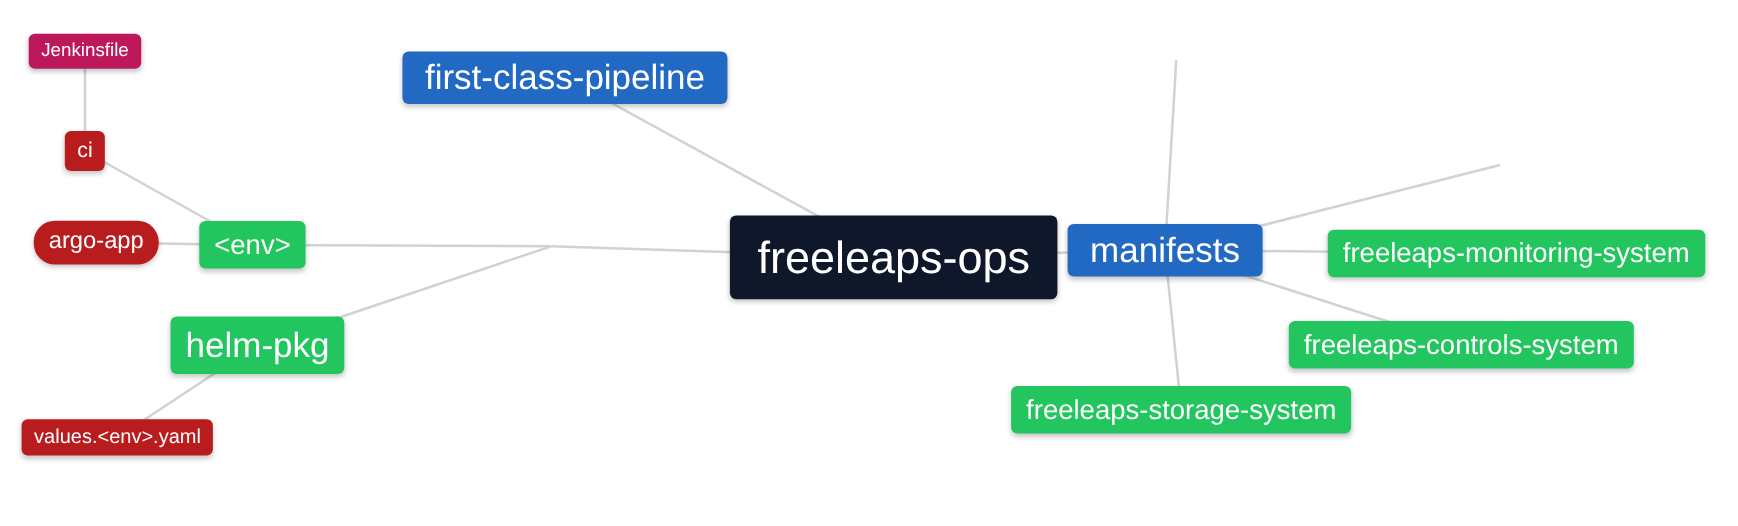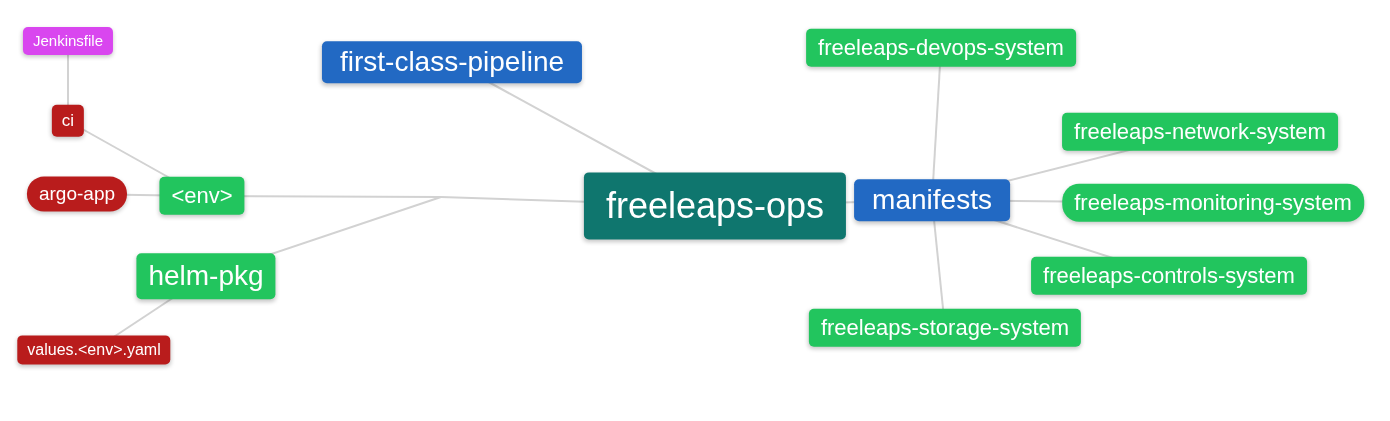--- a/index.html
+++ b/index.html
@@ -35,25 +35,25 @@
     color: #ffffff;
     white-space: nowrap;
     border-radius: 5px;
     box-shadow: 0 2px 4px rgba(0,0,0,0.22);
     display: flex;
     align-items: center;
     justify-content: center;
     cursor: default;
     line-height: 1.2;
   }
-  .lv-root { background: #0f766e; font-size: 36px; padding: 12px 22px; }
+  .lv-root { background: #0f172a; font-size: 36px; padding: 12px 22px; }
   .lv-1    { background: #2269c3; font-size: 28px; padding: 4px 18px; }
   .lv-2    { background: #22c55e; font-size: 22px; padding: 6px 12px; }
   .lv-3    { background: #b91c1c; font-size: 17px; padding: 6px 10px; }
-  .lv-4    { background: #d946ef; font-size: 15px; padding: 5px 10px; }
+  .lv-4    { background: #be185d; font-size: 15px; padding: 5px 10px; }
   .n-helm-pkg   { font-size: 28px; }
   .n-argo-app   { font-size: 19px; padding: 6px 12px; border-radius: 17px; }
   .n-values     { font-size: 16px; padding: 5px 10px; }
 </style>
 </head>
 <body>
 
 <div id="canvas">
 
   <svg id="edges" xmlns="http://www.w3.org/2000/svg" viewBox="0 0 1390 421">
@@ -79,19 +79,17 @@
   <div class="node lv-2" style="left:202px; top:196px;">&lt;env&gt;</div>
   <div class="node lv-2 n-helm-pkg" style="left:206px; top:276px;">helm-pkg</div>
   <div class="node lv-3 n-values" style="left:94px; top:350px;">values.&lt;env&gt;.yaml</div>
 
   <div class="node lv-1" style="left:452px; top:62px;">first-class-pipeline</div>
 
   <div class="node lv-root" style="left:715px; top:206px;">freeleaps-ops</div>
 
   <div class="node lv-1" style="left:932px; top:200px;">manifests</div>
 
-  <div class="node lv-2" style="left:941px;  top:48px;">freeleaps-devops-system</div>
-  <div class="node lv-2" style="left:1200px; top:132px;">freeleaps-network-system</div>
-  <div class="node lv-2" style="left:1213px; top:203px;border-radius:17px;">freeleaps-monitoring-system</div>
+  <div class="node lv-2" style="left:1213px; top:203px;">freeleaps-monitoring-system</div>
   <div class="node lv-2" style="left:1169px; top:276px;">freeleaps-controls-system</div>
   <div class="node lv-2" style="left:945px;  top:328px;">freeleaps-storage-system</div>
 
 </div>
 
 </body></html>

